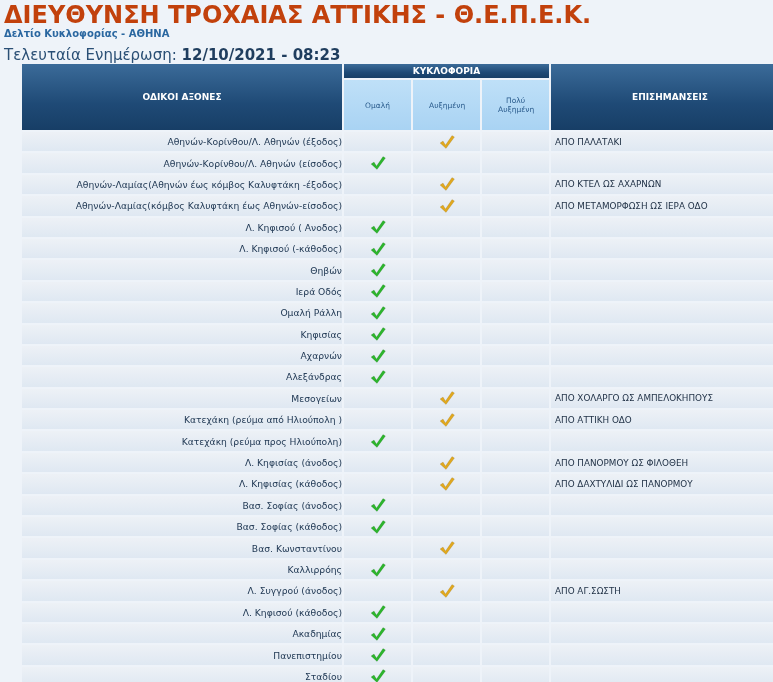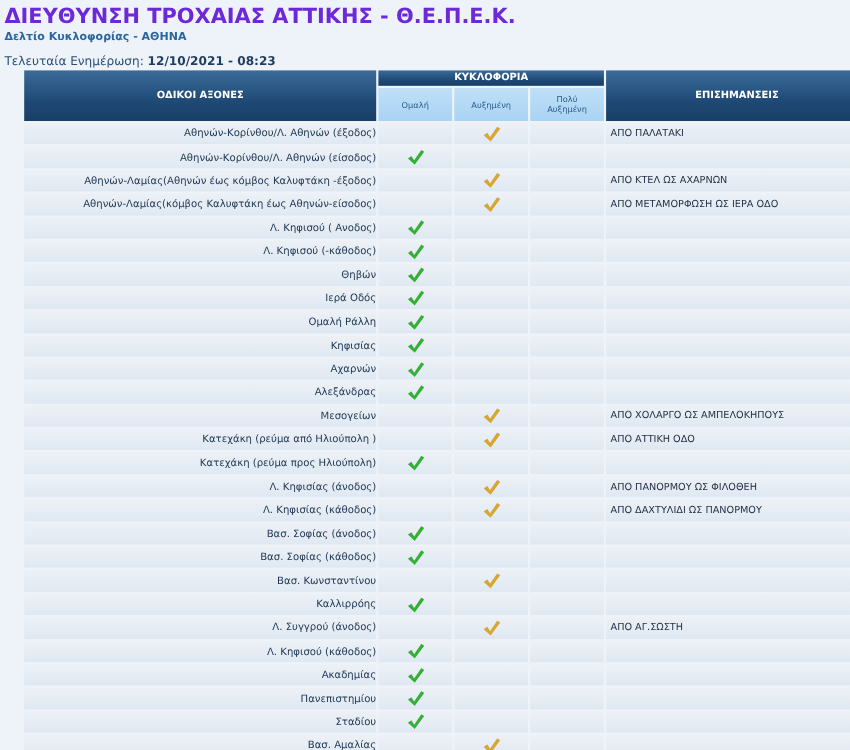--- a/index.html
+++ b/index.html
@@ -4,42 +4,42 @@
 <style>
   html, body { margin: 0; padding: 0; }
   body {
     width: 773px; height: 682px; overflow: hidden;
     background: #eef3f9;
     font-family: "DejaVu Sans", sans-serif;
     color: #1d3a5c;
   }
   .header { padding: 4px 0 0 4px; }
   .title {
-    font-size: 19px; font-weight: bold; color: #6d28d9;
+    font-size: 24px; font-weight: bold; color: #c2410c;
     letter-spacing: 0px; line-height: 22px; white-space: nowrap;
   }
   .subtitle { font-size: 10px; font-weight: bold; color: #2a67a0; line-height: 15px; }
-  .updated { font-size: 11px; color: #2a4f75; margin-top: 8px; line-height: 13px; white-space: nowrap; }
+  .updated { font-size: 15px; color: #2a4f75; margin-top: 8px; line-height: 13px; white-space: nowrap; }
   .updated b { font-weight: bold; color: #1f3d5e; }
 
   table.traffic {
     border-collapse: separate; border-spacing: 2px 2px;
     margin-left: 20px; margin-top: 0px;
     width: 771px; table-layout: fixed;
     font-family: "DejaVu Sans", sans-serif;
   }
   th.main {
     background: linear-gradient(#3b6b99, #1f4a76 60%, #173e66);
     color: #ffffff; font-size: 9px; font-weight: bold;
     height: 14px; text-align: center; padding: 0;
   }
   th.sub {
     background: linear-gradient(#bfe0f8, #a9d3f3);
     color: #2a5b8c; font-size: 7.5px; font-weight: normal;
-    height: 12px; text-align: center; padding: 6px;
+    height: 12px; text-align: center; padding: 16px;
   }
   td {
     background: linear-gradient(#edf1f6, #dfe8f2);
     height: 19.4px; padding: 0; font-size: 9.2px; color: #223a55;
     white-space: nowrap; overflow: hidden;
   }
   td.road { padding-left: 4px; text-align: right; }
   td.remark { padding-left: 4px; font-size: 8.8px; color: #1e2f44; }
   td.state { text-align: center; }
   .tick { display: inline-block; width: 18px; height: 16px; vertical-align: middle; }

